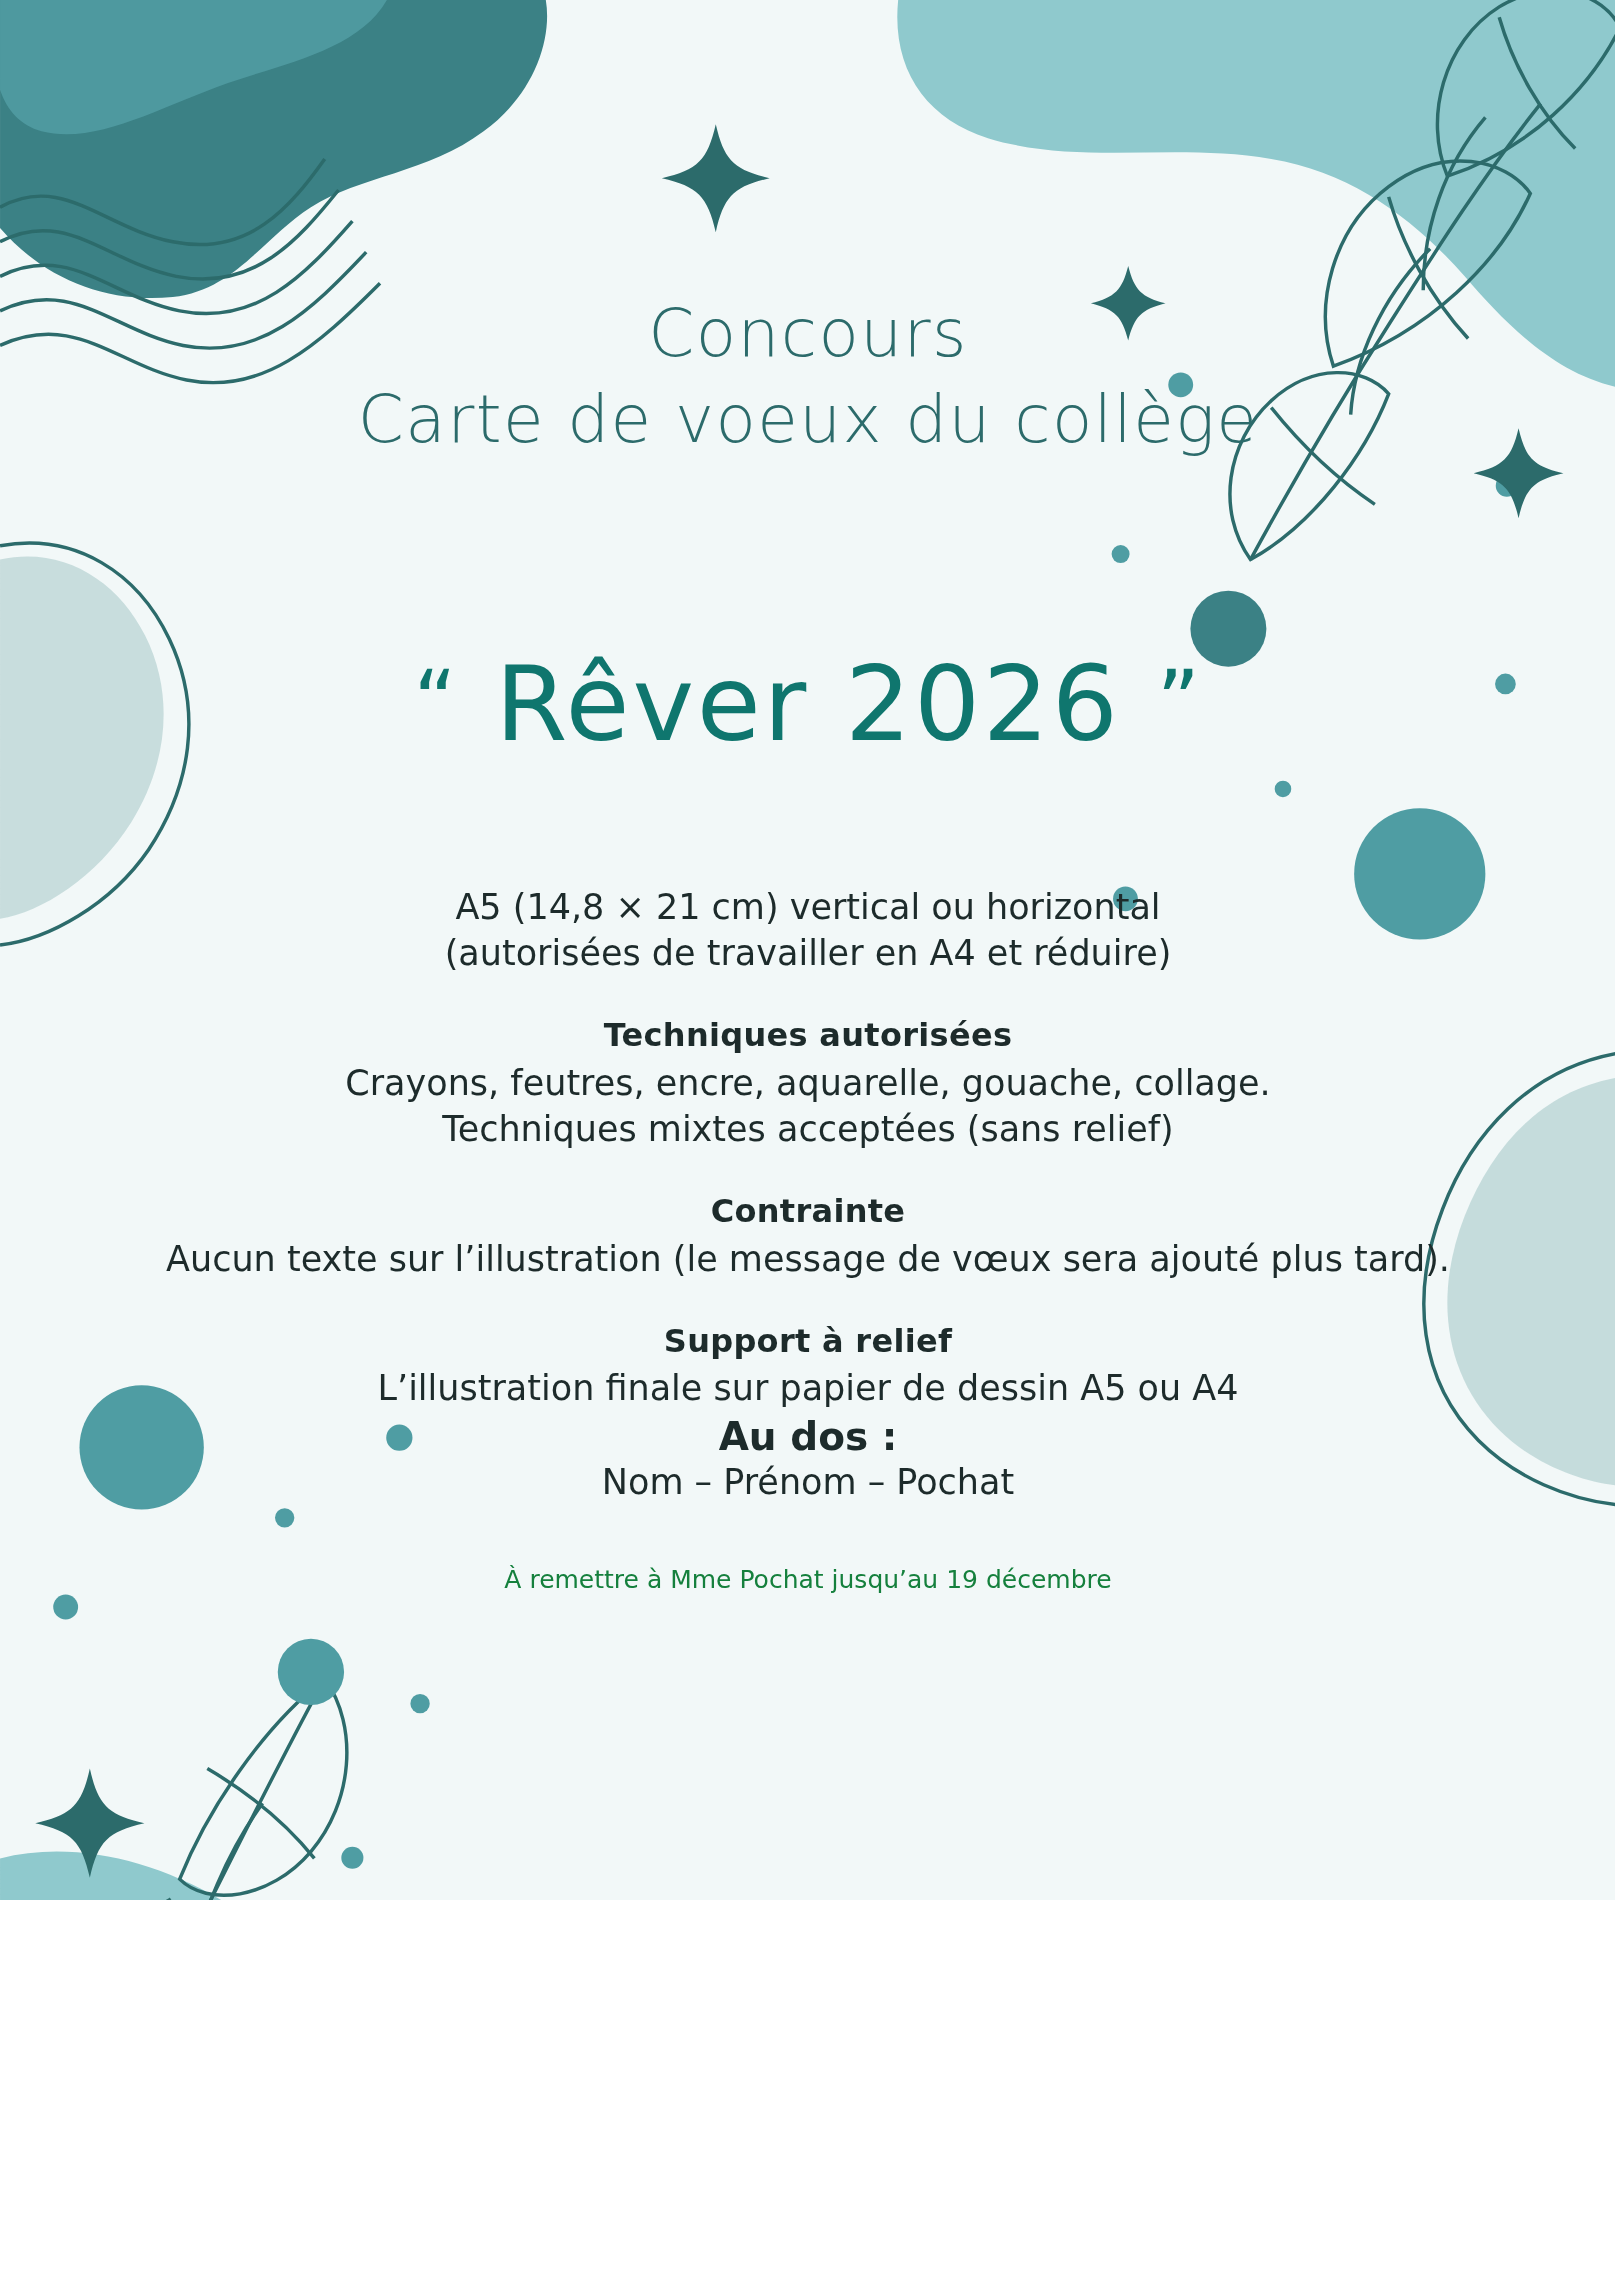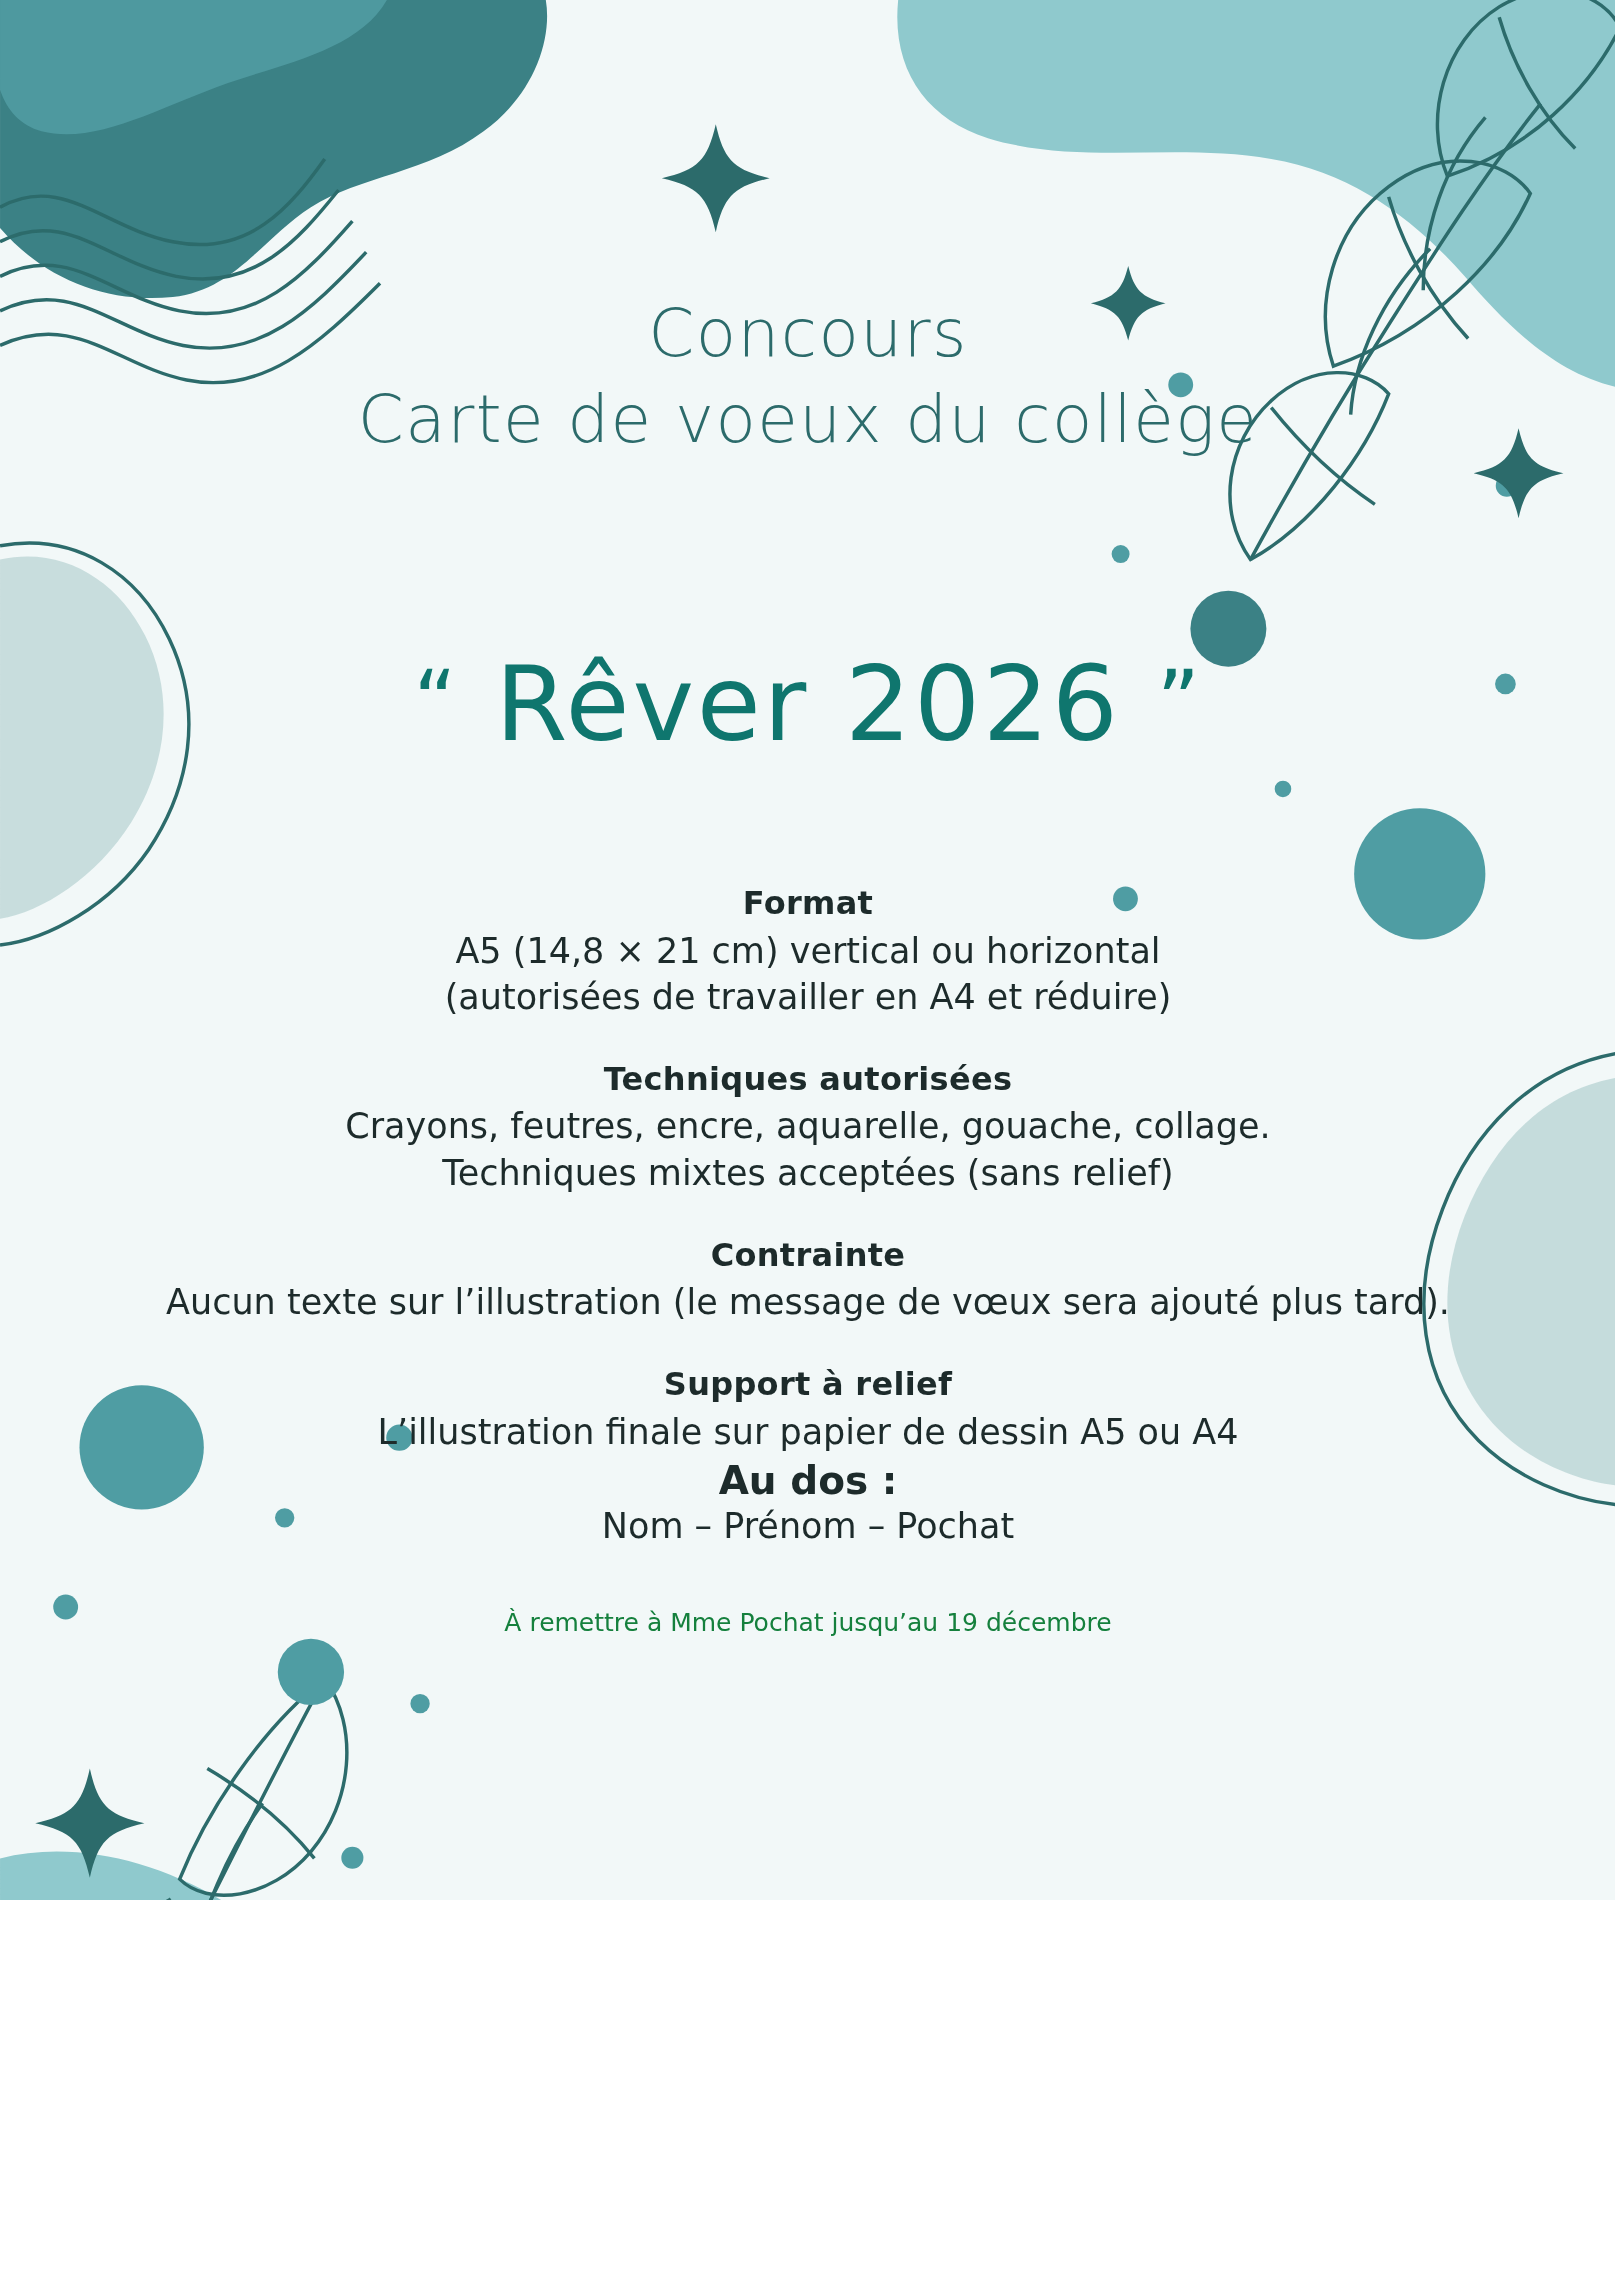--- a/index.html
+++ b/index.html
@@ -210,21 +210,20 @@
 
     <div class="theme-block">
       <span class="quote-mark">“</span>
       <span>Rêver 2026</span>
       <span class="quote-mark">”</span>
     </div>
 
     <div class="sections">
 
       <div class="section">
-        <div class="sec-head">Format</div>
         <div class="sec-line">A5 (14,8 × 21 cm) vertical ou horizontal</div>
         <div class="sec-line">(autorisées de travailler en A4 et réduire)</div>
       </div>
 
       <div class="section">
         <div class="sec-head">Techniques autorisées</div>
         <div class="sec-line">Crayons, feutres, encre, aquarelle, gouache, collage.</div>
         <div class="sec-line">Techniques mixtes acceptées (sans relief)</div>
       </div>
 

